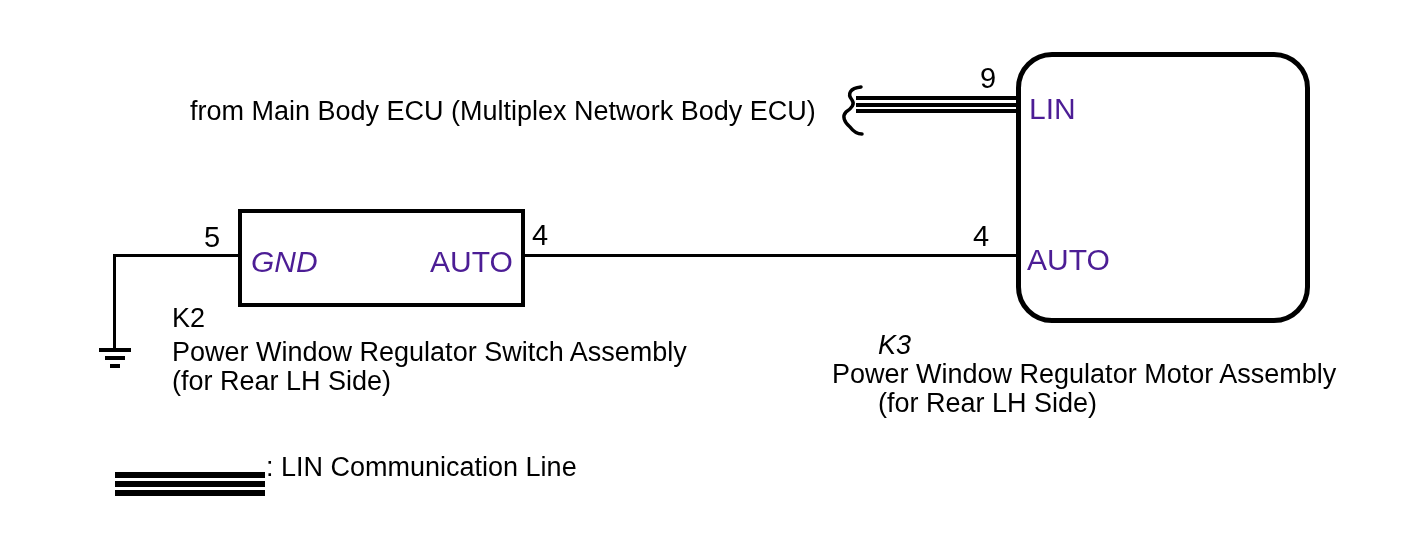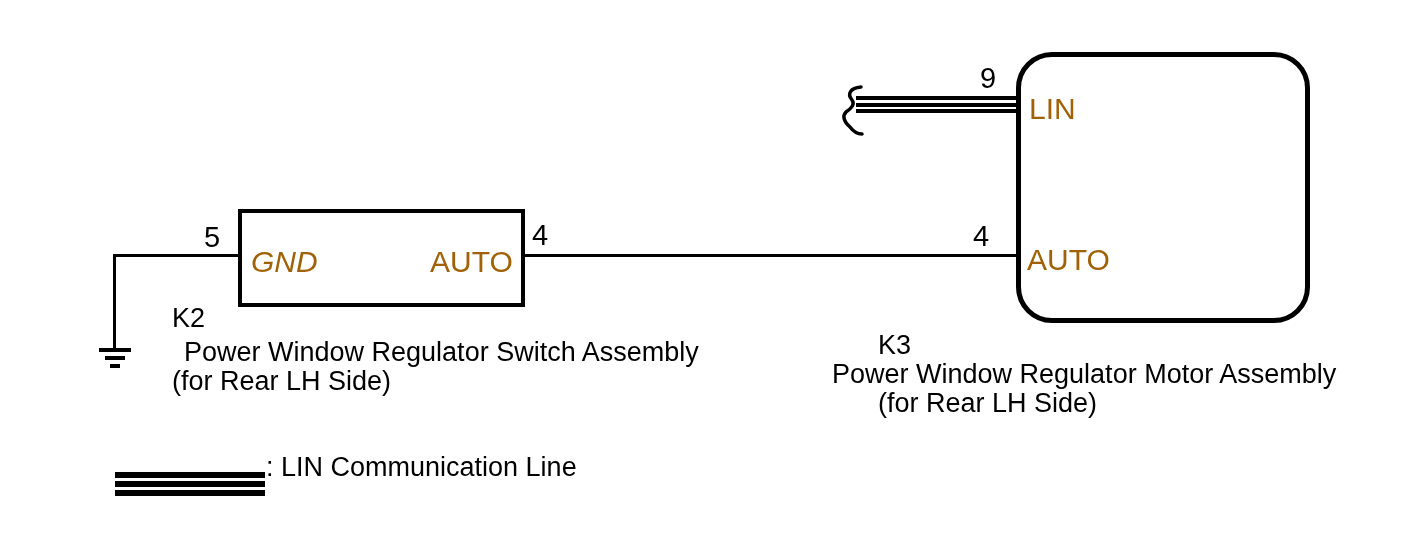--- a/index.html
+++ b/index.html
@@ -1,21 +1,21 @@
 <!DOCTYPE html>
 <html><head>
 <meta charset="utf-8">
 <style>
   html,body{margin:0;padding:0;background:#fff;}
   #stage{
     position:relative;width:1424px;height:558px;background:#ffffff;
     font-family:"Liberation Sans",sans-serif;color:#000;overflow:hidden;
   }
   .lbl{position:absolute;white-space:nowrap;font-size:27px;line-height:29px;color:#000;}
-  .port{position:absolute;white-space:nowrap;font-size:30px;line-height:30px;color:#a16207;}
+  .port{position:absolute;white-space:nowrap;font-size:30px;line-height:30px;color:#4c1d95;}
   .pinnum{position:absolute;white-space:nowrap;font-size:29px;line-height:29px;color:#000;}
   .wire{position:absolute;background:#000;}
   .box{position:absolute;border:4px solid #000;background:#fff;box-sizing:border-box;}
   .box.rounded{border-width:5px;border-radius:36px;}
   
   .lin-stripe{
     position:absolute;
     background:linear-gradient(to bottom,
       #000 0px,#000 4px,#fff 4px,#fff 6.5px,
       #000 6.5px,#000 10.5px,#fff 10.5px,#fff 13px,
@@ -28,20 +28,21 @@
       #000 18px,#000 24px);
   }
   .gbar{position:absolute;background:#000;height:4px;}
   svg{display:block;}
 </style>
 </head>
 <body>
 
 <div id="stage">
 
+  <div class="lbl" style="left:190px;top:97px;">from Main Body ECU (Multiplex Network Body ECU)</div>
 
   <svg style="position:absolute;left:840px;top:82px;" width="30" height="58" viewBox="0 0 30 58">
     <path d="M 21 5 C 10 6, 7 12, 12 18 C 15 22, 12 26, 6 30 C 2 34, 4 40, 10 45 C 13 49, 17 52, 22 52" fill="none" stroke="#000" stroke-width="3.5" stroke-linecap="round"></path>
   </svg>
 
   <div class="lin-stripe" style="left:856px;top:96px;width:160px;height:17px;"></div>
 
   <div class="box rounded" style="left:1016px;top:52px;width:294px;height:271px;"></div>
 
   <div class="pinnum" style="left:980px;top:64px;">9</div>
@@ -61,26 +62,26 @@
   <div class="wire" style="left:113px;top:254px;width:3px;height:96px;"></div>
 
   <div>
     <div class="gbar" style="left:99px;top:348px;width:32px;"></div>
     <div class="gbar" style="left:105px;top:356px;width:20px;"></div>
     <div class="gbar" style="left:110px;top:364px;width:10px;"></div>
   </div>
 
   <div>
     <div class="lbl" style="left:172px;top:304px;">K2</div>
-    <div class="lbl" style="left:184px;top:338px;">Power Window Regulator Switch Assembly</div>
+    <div class="lbl" style="left:172px;top:338px;">Power Window Regulator Switch Assembly</div>
     <div class="lbl" style="left:172px;top:367px;">(for Rear LH Side)</div>
   </div>
 
   <div>
-    <div class="lbl" style="left:878px;top:331px;">K3</div>
+    <div class="lbl" style="left:878px;top:331px;font-style:italic;">K3</div>
     <div class="lbl" style="left:832px;top:360px;">Power Window Regulator Motor Assembly</div>
     <div class="lbl" style="left:878px;top:389px;">(for Rear LH Side)</div>
   </div>
 
   <div>
     <div class="lin-stripe legend" style="left:115px;top:472px;width:150px;height:24px;"></div>
     <div class="lbl" style="left:266px;top:453px;">: LIN Communication Line</div>
   </div>
 
 </div>

